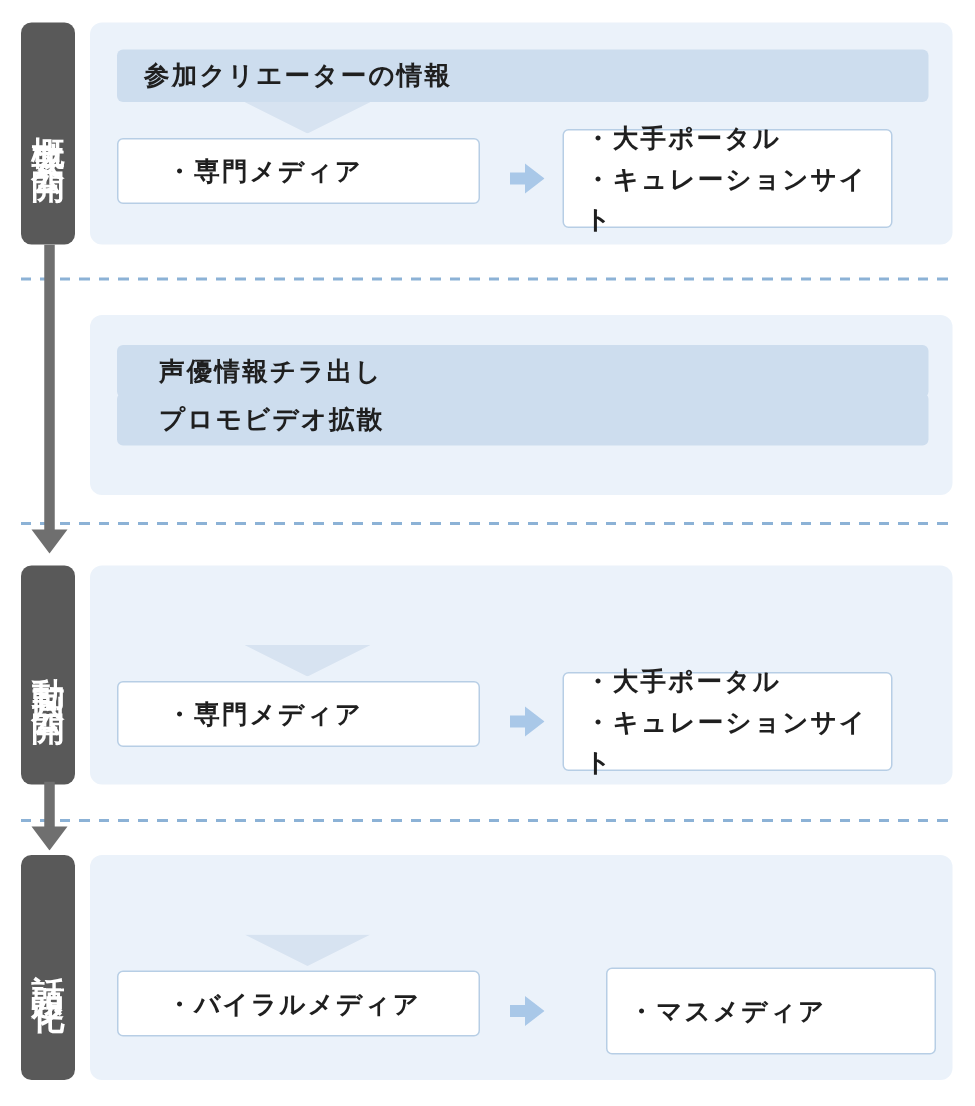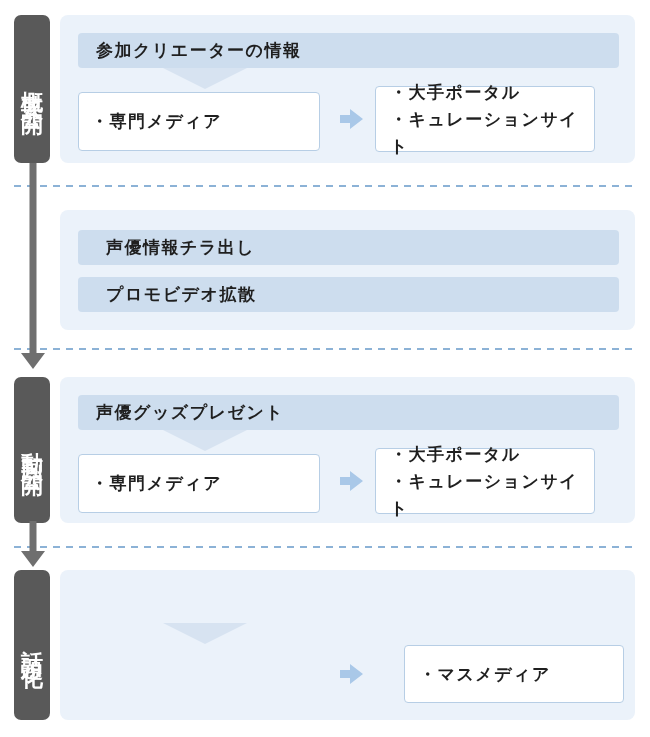--- a/index.html
+++ b/index.html
@@ -56,33 +56,33 @@
     background:#d7e3f1;
     clip-path:polygon(0 0,100% 0,50% 100%);
   }
 
   .box {
     position:absolute; background:#ffffff;
     border:1px solid #b7cee5; border-radius:4px;
     display:flex; flex-direction:column; justify-content:center;
     font-size:17px; font-weight:600; color:#1f1f1f; letter-spacing:1.5px;
   }
-  .box.left  { left:18px;  top:77px; width:242px; height:59px; padding-left:12px; }
+  .box.left  { left:18px;  top:77px; width:242px; height:44px; padding-left:32px; }
   .box.right { left:315px; top:71px; width:220px; height:66px; padding-left:14px; line-height:27px; }
   .box.right.single { top:75px; height:58px;margin-left:29px; }
 
   .arrow-icon { position:absolute; left:280px; top:93px; width:23px; height:22px; }
 
   .teaser-bar {
     position:absolute; left:18px; width:541px; height:35px;
     background:#cdddee; border-radius:4px;
     display:flex; align-items:center; padding-left:28px;
     font-size:17px; font-weight:600; color:#1f1f1f; letter-spacing:1.5px;
   }
-  .teaser-bar-1 { top:20px; } .teaser-bar-2 { top:67px;font-family:Liberation Mono, monospace; }
+  .teaser-bar-1 { top:20px; } .teaser-bar-2 { top:52px;font-family:Liberation Mono, monospace; }
 </style>
 </head>
 <body>
 
 <div class="canvas">
 
   <div class="dash dash1"></div>
   <div class="dash dash2"></div>
   <div class="dash dash3"></div>
 
@@ -116,39 +116,41 @@
   <section class="phase teaser">
     <div class="panel">
       <div class="teaser-bar teaser-bar-1">声優情報チラ出し</div>
       <div class="teaser-bar teaser-bar-2">プロモビデオ拡散</div>
     </div>
   </section>
 
   <section class="phase phase-2">
     <div class="tab">動画公開</div>
     <div class="panel">
-      <div class="band">声優グッズプレゼント</div>
       <div class="tri"></div>
       <div class="box left">
         <div>・専門メディア</div>
       </div>
       <svg class="arrow-icon" viewBox="0 0 23 22" xmlns="http://www.w3.org/2000/svg">
         <polygon points="0,7 10,7 10,1 23,11 10,21 10,15 0,15" fill="#a9c8e8"></polygon>
       </svg>
       <div class="box right">
         <div>・大手ポータル</div>
         <div>・キュレーションサイト</div>
       </div>
     </div>
   </section>
 
   <section class="phase phase-3">
     <div class="tab">話題化</div>
     <div class="panel">
       <div class="tri"></div>
+      <div class="box left">
+        <div>・バイラルメディア</div>
+      </div>
       <svg class="arrow-icon" viewBox="0 0 23 22" xmlns="http://www.w3.org/2000/svg">
         <polygon points="0,7 10,7 10,1 23,11 10,21 10,15 0,15" fill="#a9c8e8"></polygon>
       </svg>
       <div class="box right single">
         <div>・マスメディア</div>
       </div>
     </div>
   </section>
 
 </div>

